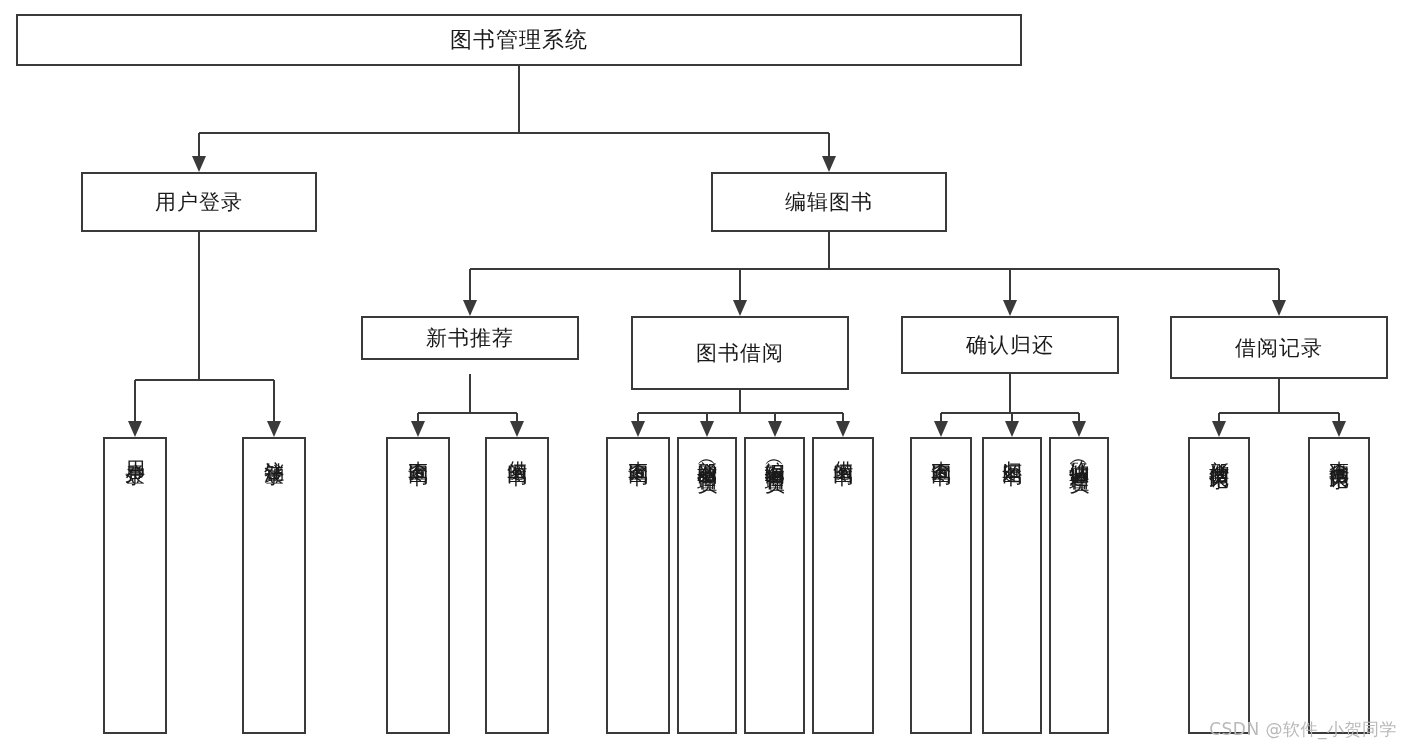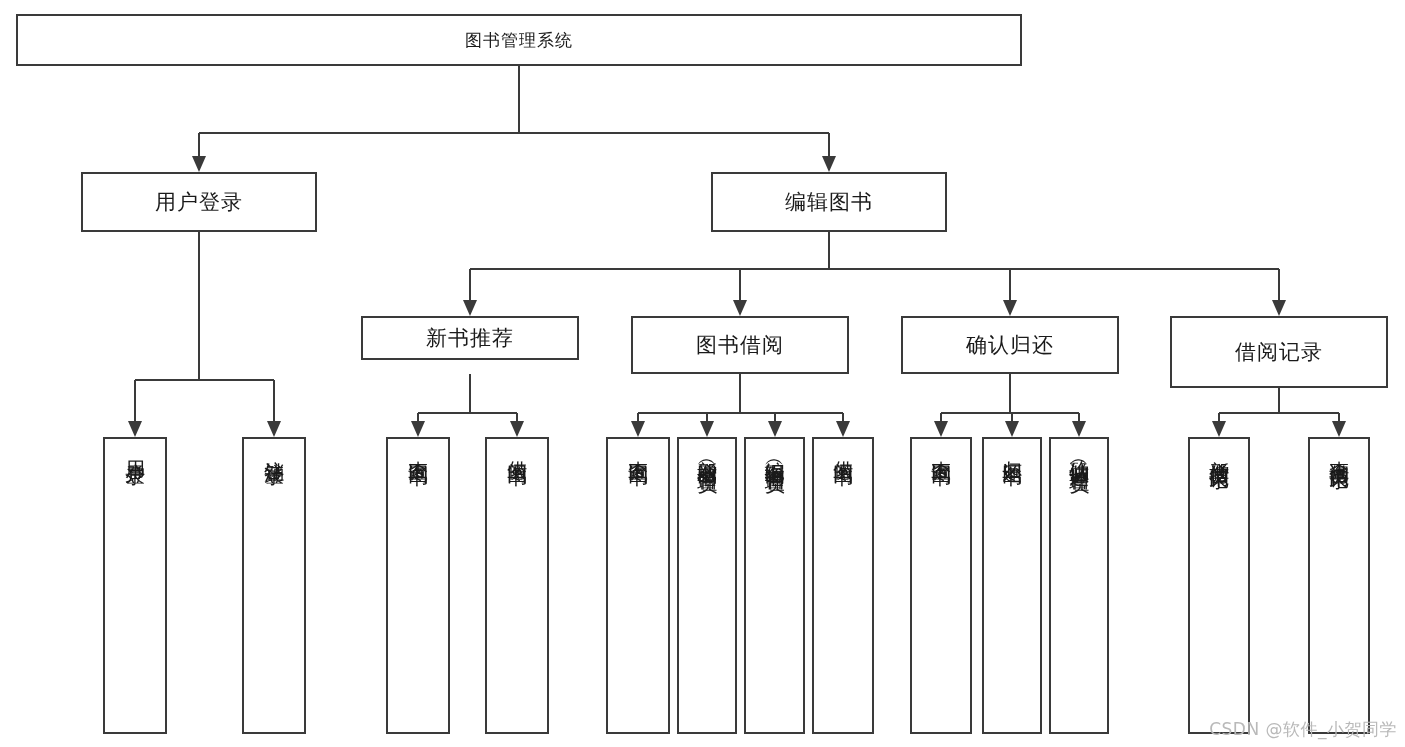--- a/index.html
+++ b/index.html
@@ -25,21 +25,21 @@
     border: 2px solid #3a3a3a;
     display: flex;
     align-items: center;
     justify-content: center;
     color: #1a1a1a;
   }
   .node.h {
     font-size: 21px;
     letter-spacing: 1px;
   }
-  .node.root { font-size: 17px; }
+  .node.root { font-size: 22px; }
   .node.lvl2 { font-size: 21px; }
   .node.lvl3 { font-size: 21px; }
   
   .node.leaf {
     align-items: flex-start;
     justify-content: center;
     padding-top: 6px;
   }
   .vtext {
     writing-mode: vertical-rl;
@@ -143,27 +143,27 @@
       </div>
       <div class="node lvl2 h" style="left: 81px; top: 172px; width: 236px; height: 60px;">
         <span>用户登录</span>
       </div>
       <div class="node lvl2 h" style="left: 711px; top: 172px; width: 236px; height: 60px;">
         <span>编辑图书</span>
       </div>
       <div class="node lvl3 h" style="left: 361px; top: 316px; width: 218px; height: 44px;">
         <span>新书推荐</span>
       </div>
-      <div class="node lvl3 h" style="left: 631px; top: 316px; width: 218px; height: 58px;">
+      <div class="node lvl3 h" style="left: 631px; top: 316px; width: 218px; height: 74px;">
         <span>图书借阅</span>
       </div>
       <div class="node lvl3 h" style="left: 901px; top: 316px; width: 218px; height: 58px;">
         <span>确认归还</span>
       </div>
-      <div class="node lvl3 h" style="left: 1170px; top: 316px; width: 218px; height: 72px;">
+      <div class="node lvl3 h" style="left: 1170px; top: 316px; width: 218px; height: 63px;">
         <span>借阅记录</span>
       </div>
       <div class="node lvl4 leaf" style="left: 103px; top: 437px; width: 64px; height: 297px;">
         <span class="vtext">用户登录</span>
       </div>
       <div class="node lvl4 leaf" style="left: 242px; top: 437px; width: 64px; height: 297px;">
         <span class="vtext">注销登录</span>
       </div>
       <div class="node lvl4 leaf" style="left: 386px; top: 437px; width: 64px; height: 297px;">
         <span class="vtext">查询图书</span>

